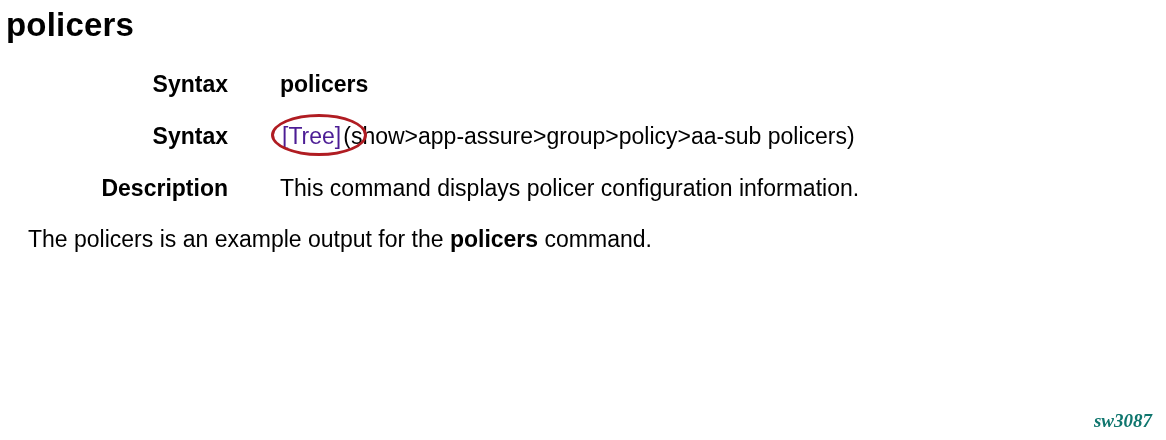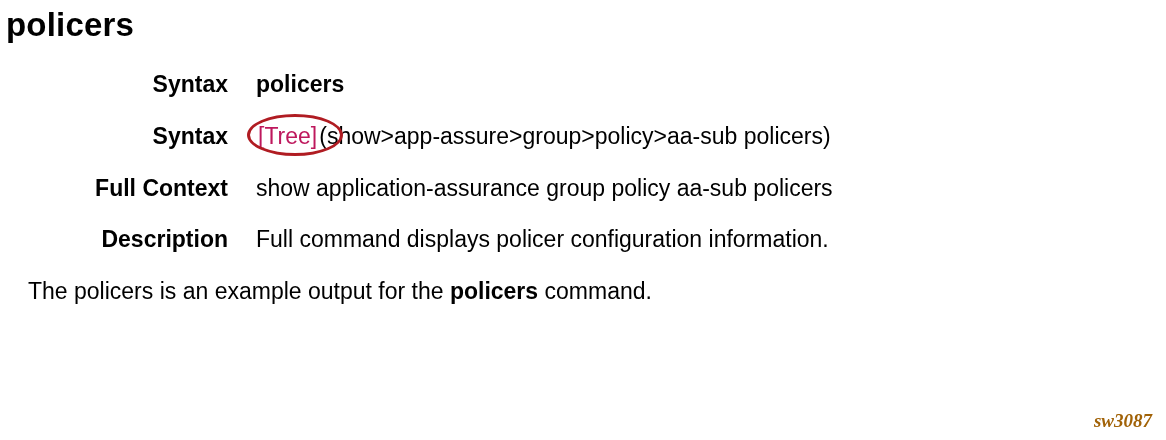--- a/index.html
+++ b/index.html
@@ -28,20 +28,21 @@
     padding: 6px 0 0 6px;
     letter-spacing: 0.2px;
   }
   .rows {
     margin-top: 26px;
   }
   .row {
     display: flex;
     align-items: flex-end;
     margin-bottom: 23px;
+    gap: 24px;
   }
   .row-label {
     width: 228px;
     text-align: right;
     font-size: 23px;
     font-weight: bold;
     padding-right: 0;
     flex: 0 0 228px;
     line-height: 1.25;
   }
@@ -54,21 +55,21 @@
   }
   .row-value.bold {
     font-weight: bold;
   }
   .tree-wrap {
     position: relative;
     display: inline-block;
     padding: 0 2px;
   }
   .tree-link {
-    color: #be185d;
+    color: #4c1d95;
     text-decoration: none;
   }
   .ellipse {
     position: absolute;
     left: -9px;
     top: -8px;
     width: 96px;
     height: 42px;
     border: 3px solid #b01c22;
     border-radius: 50%;
@@ -76,21 +77,21 @@
     pointer-events: none;
   }
   .figref {
     position: absolute;
     right: 14px;
     bottom: 8px;
     font-family: "Liberation Serif", serif;
     font-style: italic;
     font-weight: bold;
     font-size: 19px;
-    color: #a16207;
+    color: #0f766e;
   }
   b.inline { font-weight: bold; }
 </style>
 </head>
 <body>
 
 <div class="page">
 
   <h1 class="title">policers</h1>
 
@@ -99,28 +100,24 @@
     <div class="row">
       <div class="row-label">Syntax</div>
       <div class="row-value bold">policers</div>
     </div>
 
     <div class="row">
       <div class="row-label">Syntax</div>
       <div class="row-value"><span class="tree-wrap"><a class="tree-link" href="#">[Tree]</a><span class="ellipse"></span></span><span>(show&gt;app-assure&gt;group&gt;policy&gt;aa-sub policers)</span></div>
     </div>
 
-    <div class="row">
-      <div class="row-label">Full Context</div>
-      <div class="row-value">show application-assurance group policy aa-sub policers</div>
-    </div>
 
     <div class="row">
       <div class="row-label">Description</div>
-      <div class="row-value">Full command displays policer configuration information.</div>
+      <div class="row-value">This command displays policer configuration information.</div>
     </div>
 
     <div class="row">
       <div class="row-value"><span>The policers is an example output for the </span><b class="inline">policers</b><span> command.</span></div>
     </div>
 
   </div>
 
   <div class="figref">sw3087</div>
 

